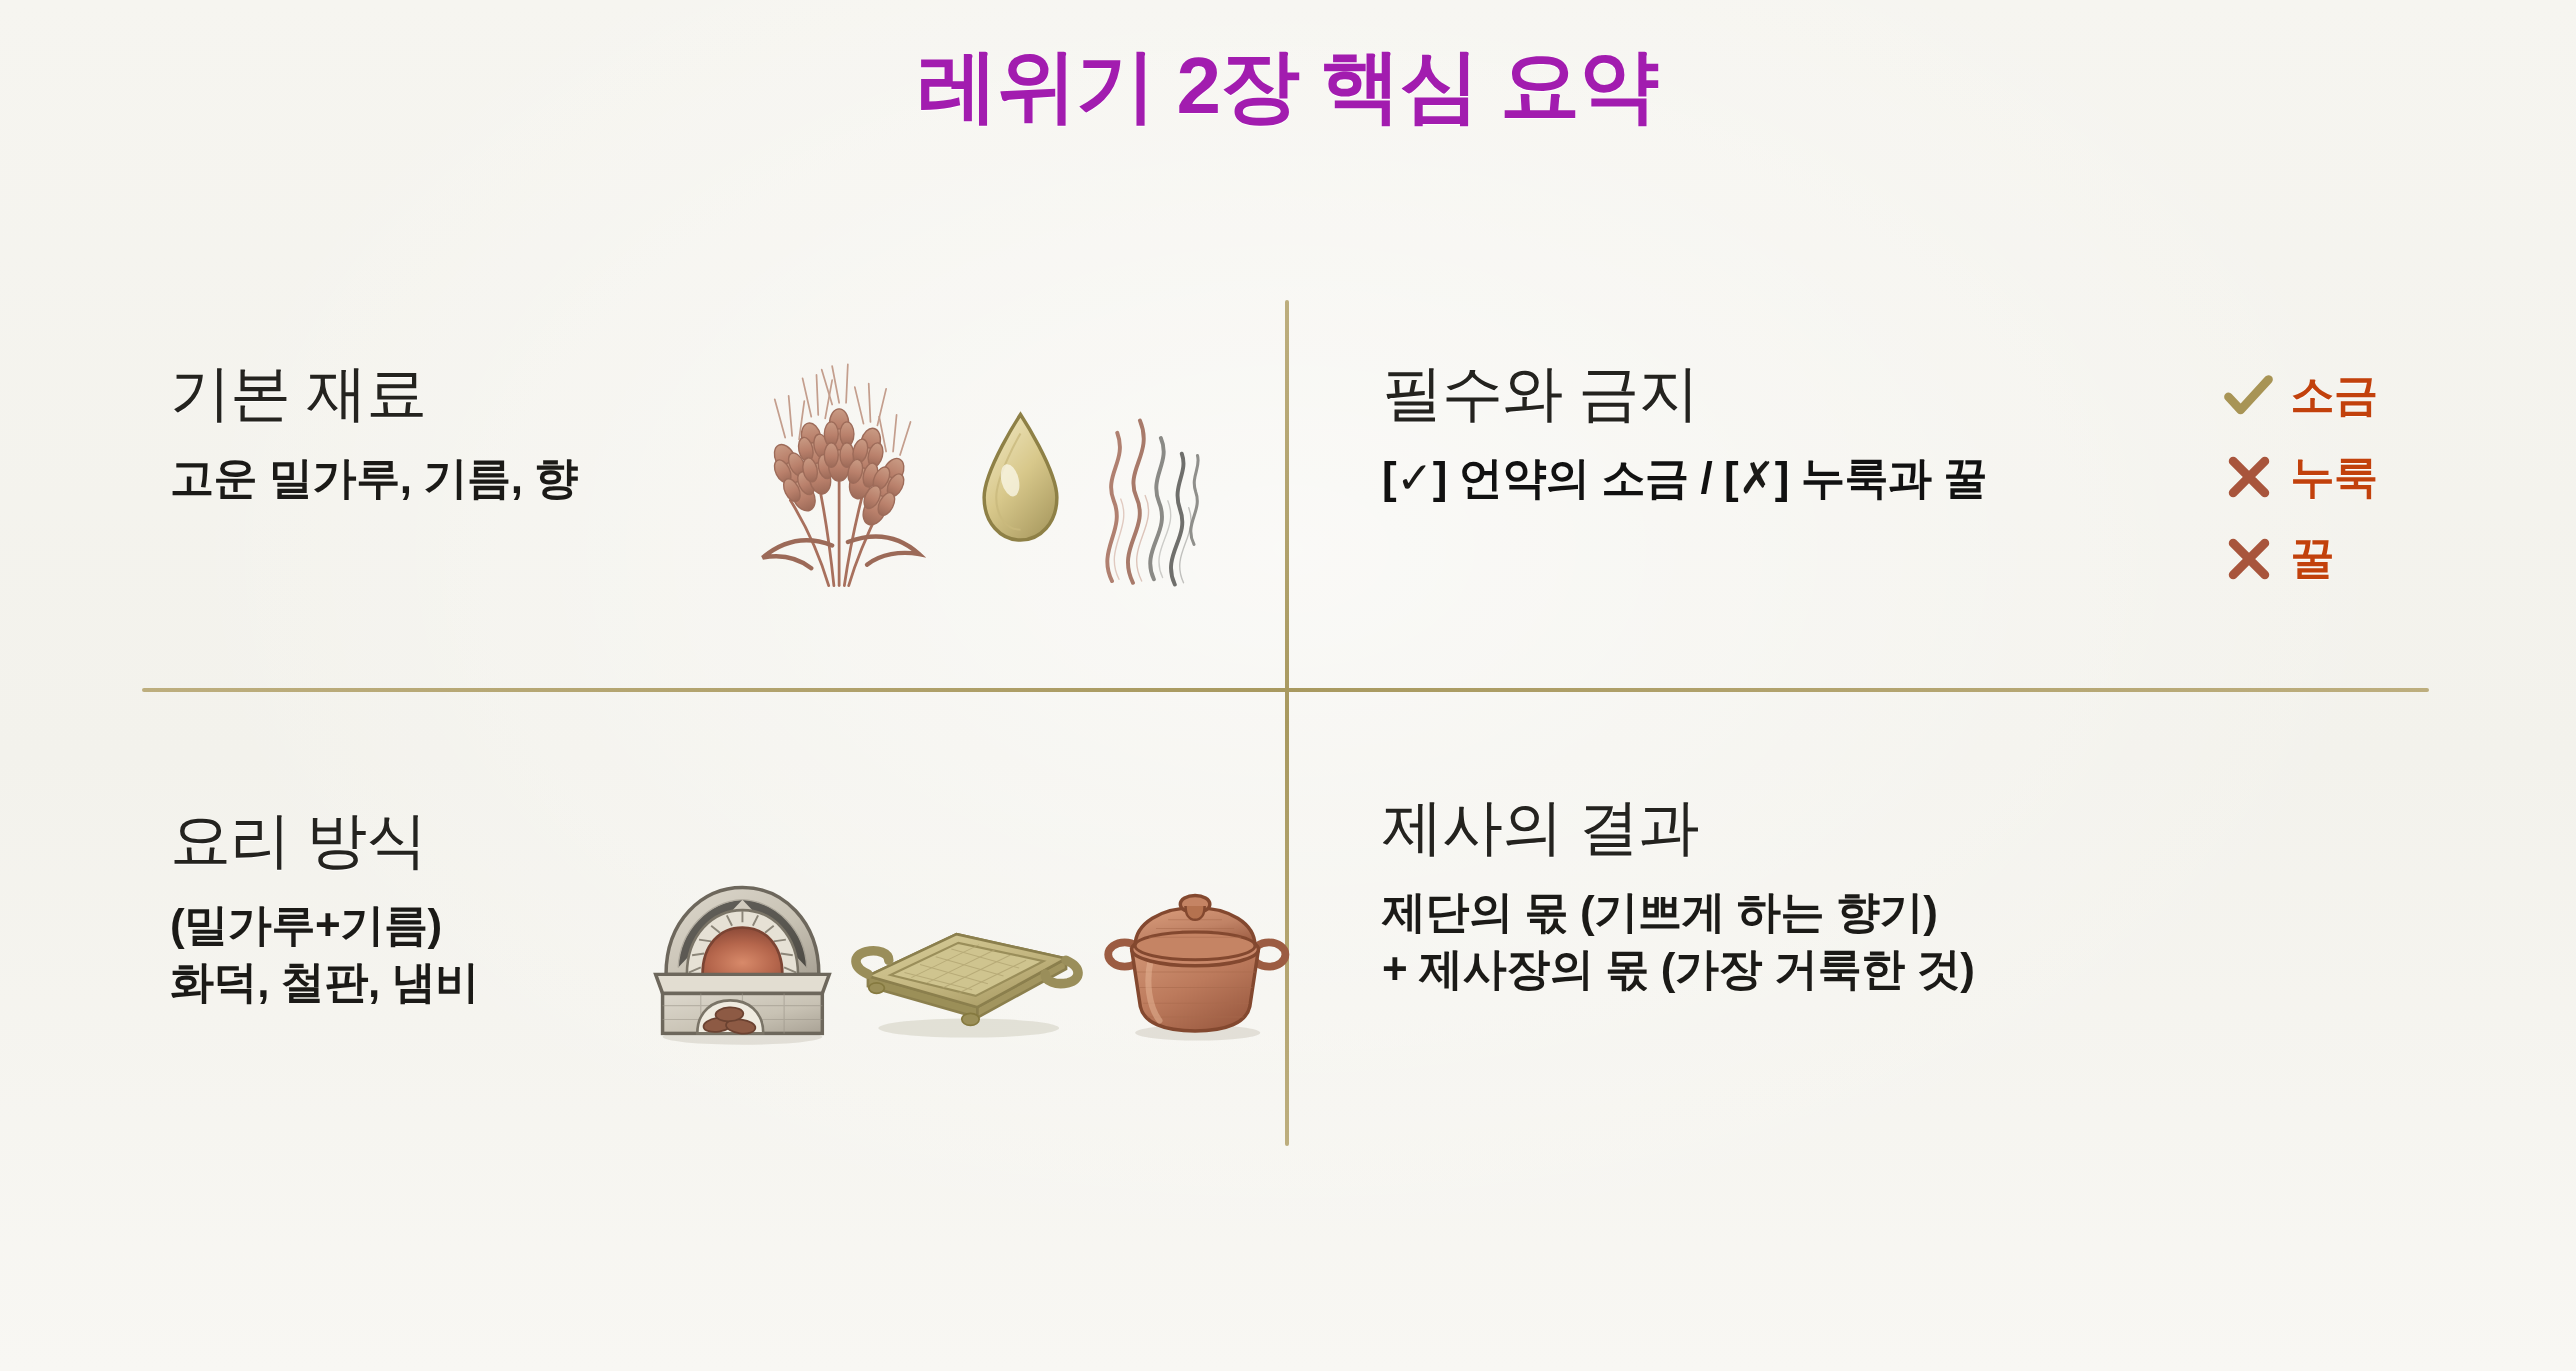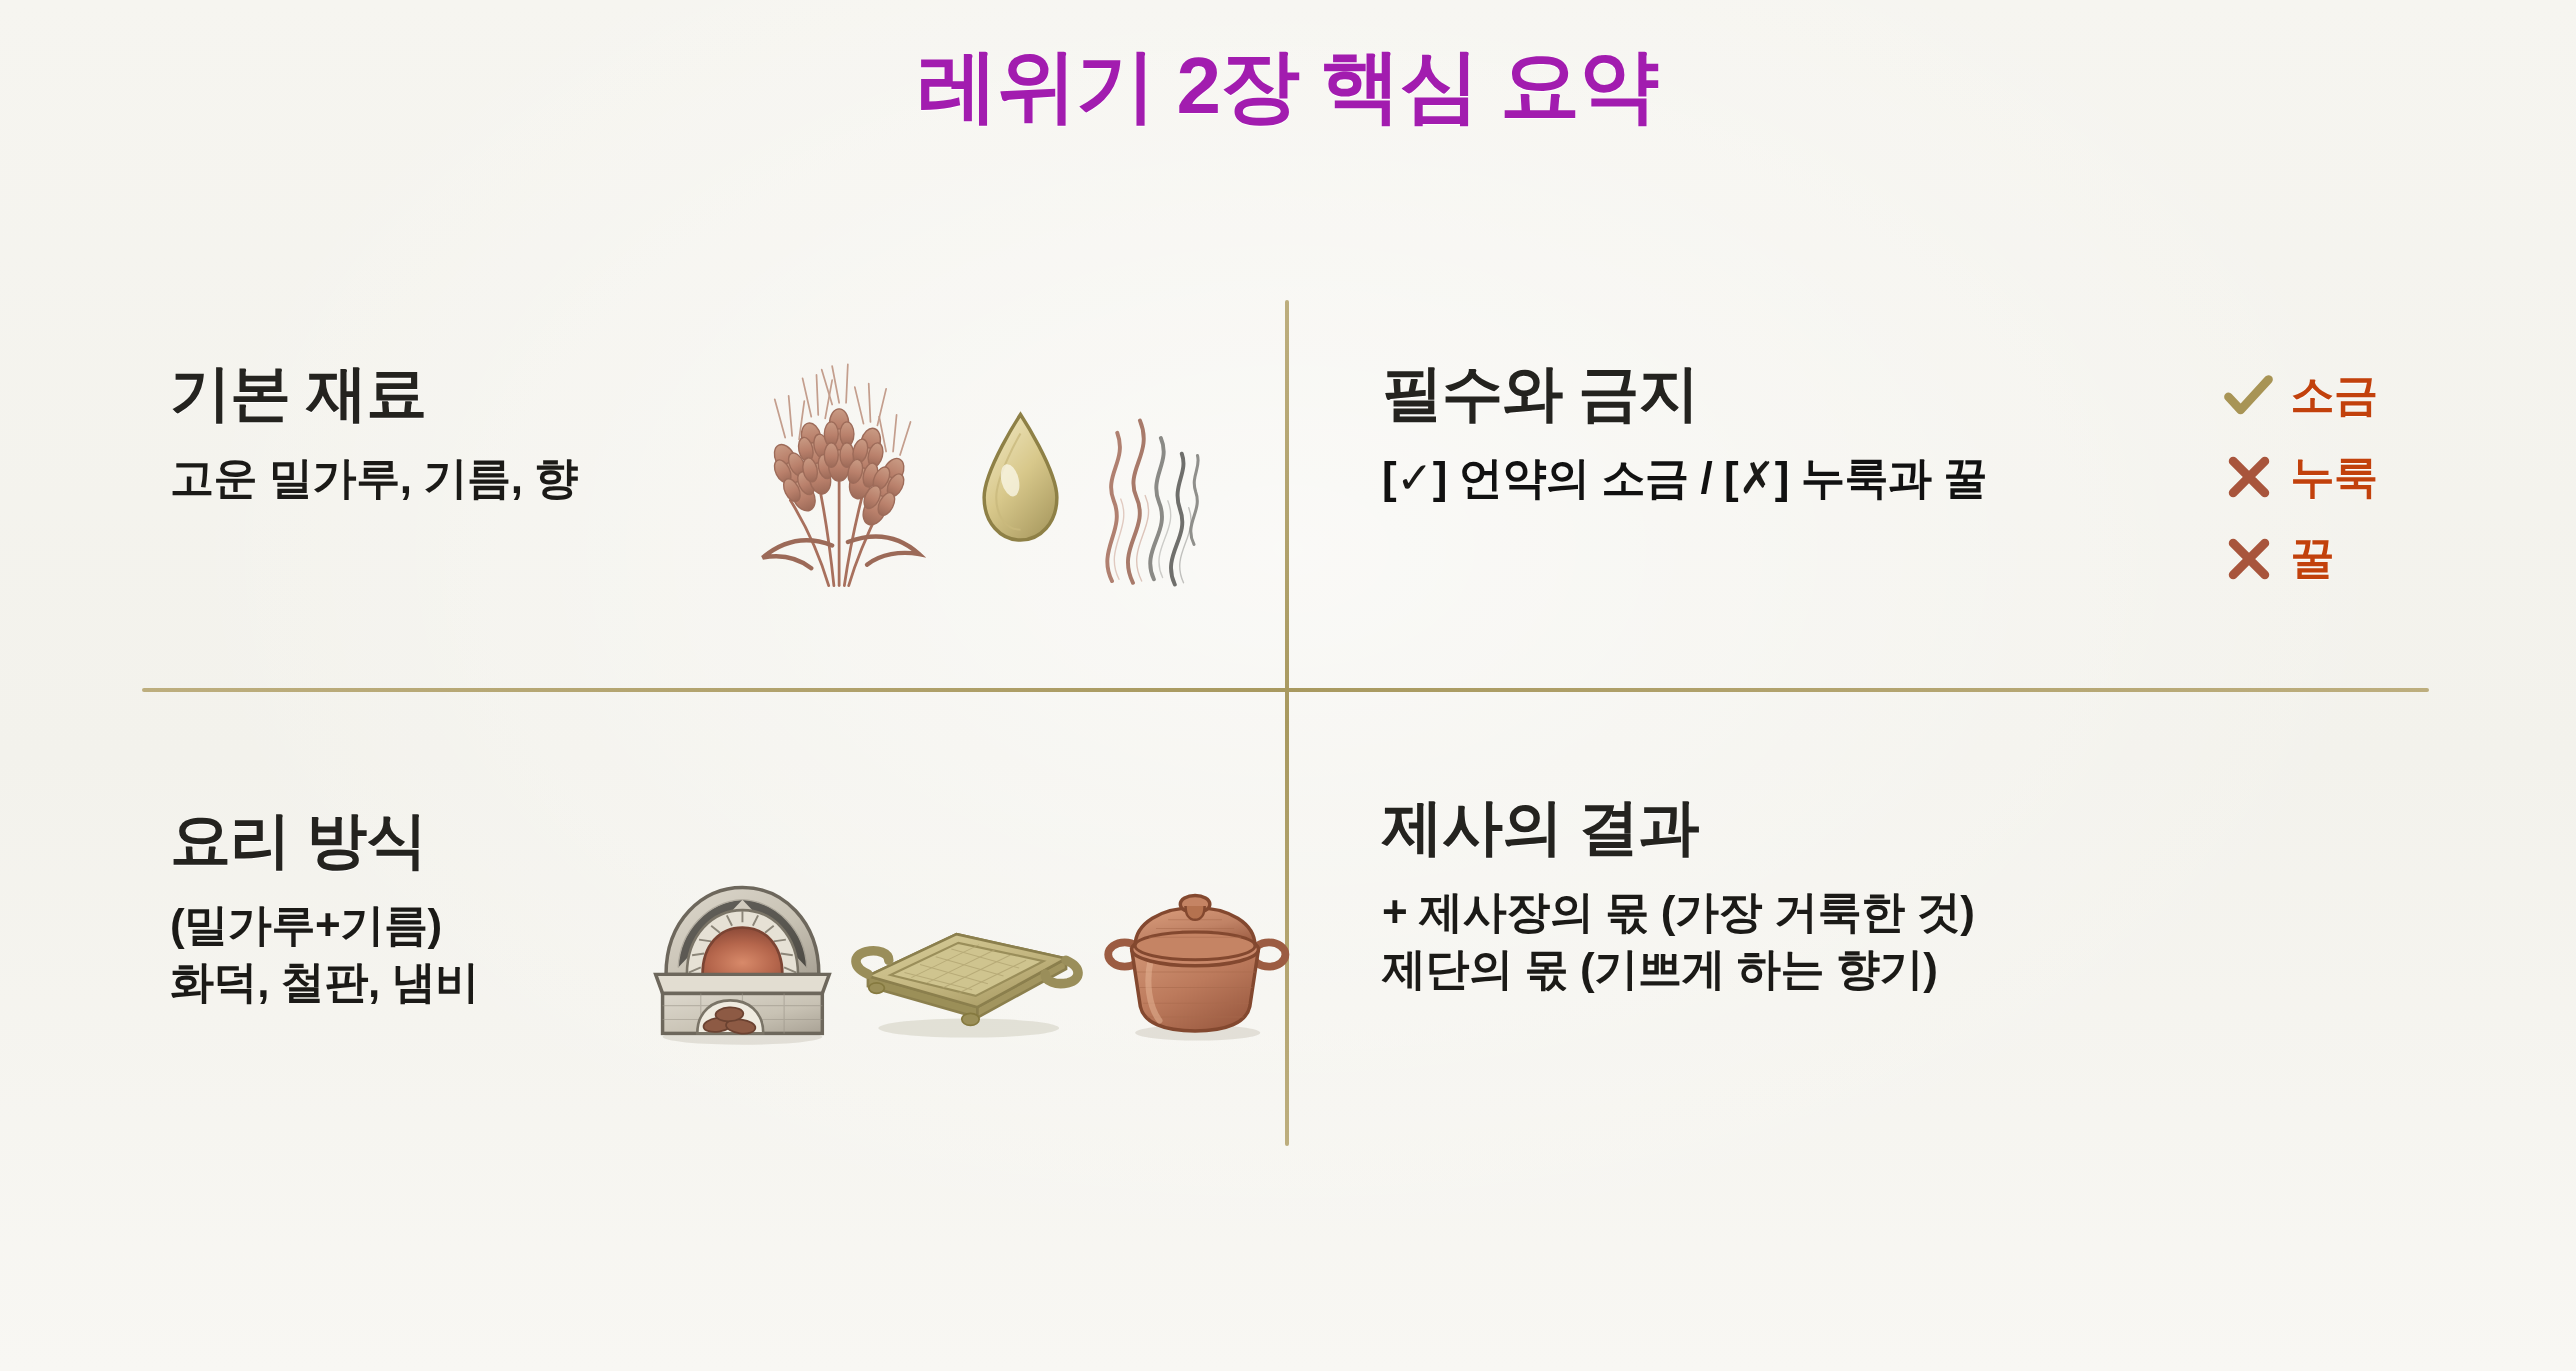--- a/index.html
+++ b/index.html
@@ -78,21 +78,21 @@
   .q-bl { left: 170px; top: 808px; width: 1070px; height: 348px; }
   .q-br { left: 1382px; top: 795px; width: 1114px; height: 348px; }
 
   .quad-inner {
     position: relative;
     height: 100%;
   }
 
   .q-heading {
     font-size: 61px;
-    font-weight: 700;
+    font-weight: 400;
     color: #24231f;
     letter-spacing: -0.9px;
     line-height: 1.05;
     text-shadow: 0 0.9px 0 rgba(255,255,255,0.85);
     white-space: nowrap;
   }
   .q-body {
     margin-top: 24px;
     font-size: 44px;
     font-weight: 700;
@@ -495,20 +495,20 @@
 
         <path d="M92 46 L126 46" stroke="#83482f" stroke-width="3" stroke-linecap="round" opacity="0.7"></path>
       </svg>
     </span>
   </div>
 
   <div class="quad q-br">
     <div class="quad-inner">
       <div class="q-heading">제사의 결과</div>
       <div class="q-body">
+        <span class="line">제단의 몫 (기쁘게 하는 향기)</span>
         <span class="line">+ 제사장의 몫 (가장 거룩한 것)</span>
-        <span class="line">제단의 몫 (기쁘게 하는 향기)</span>
       </div>
     </div>
   </div>
 
 </div>
 
 
 </body></html>

